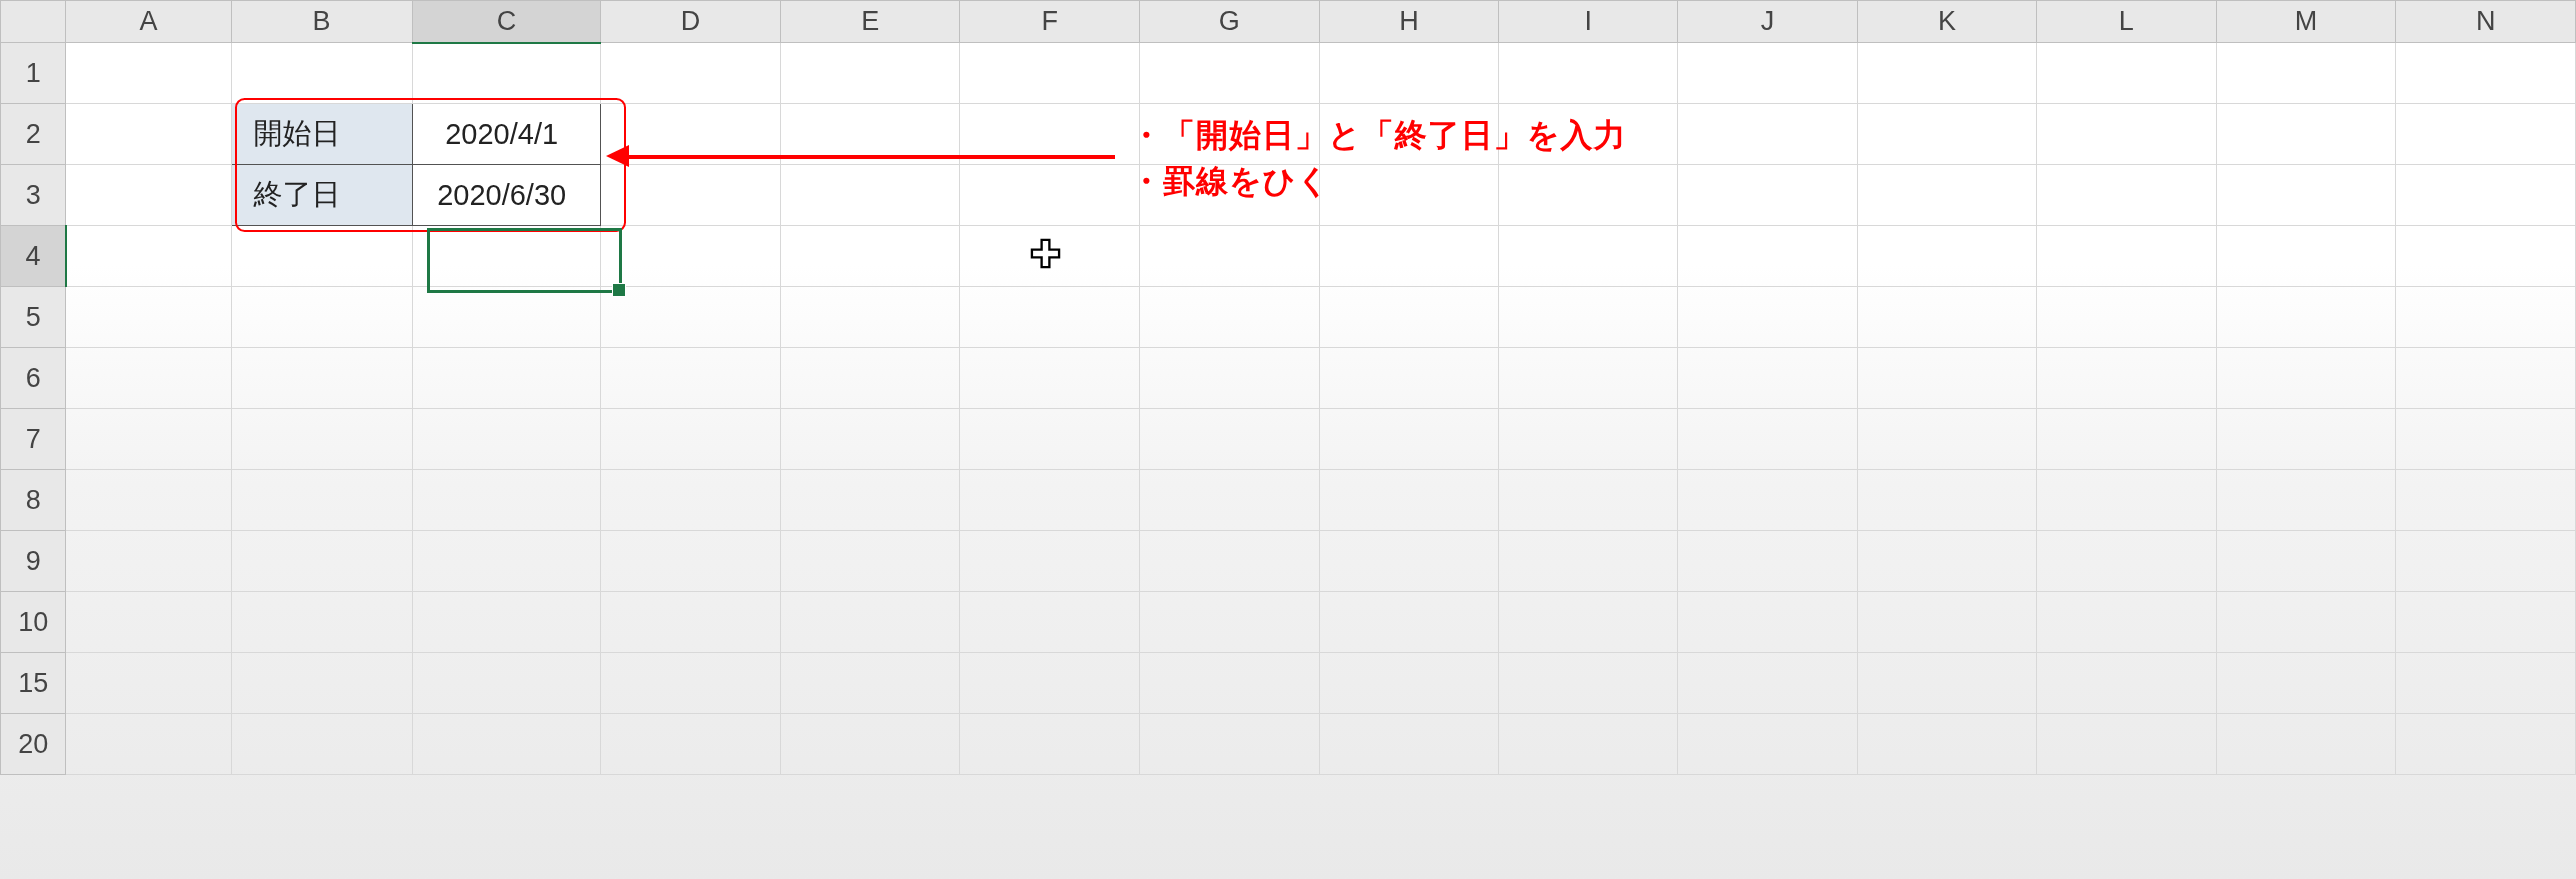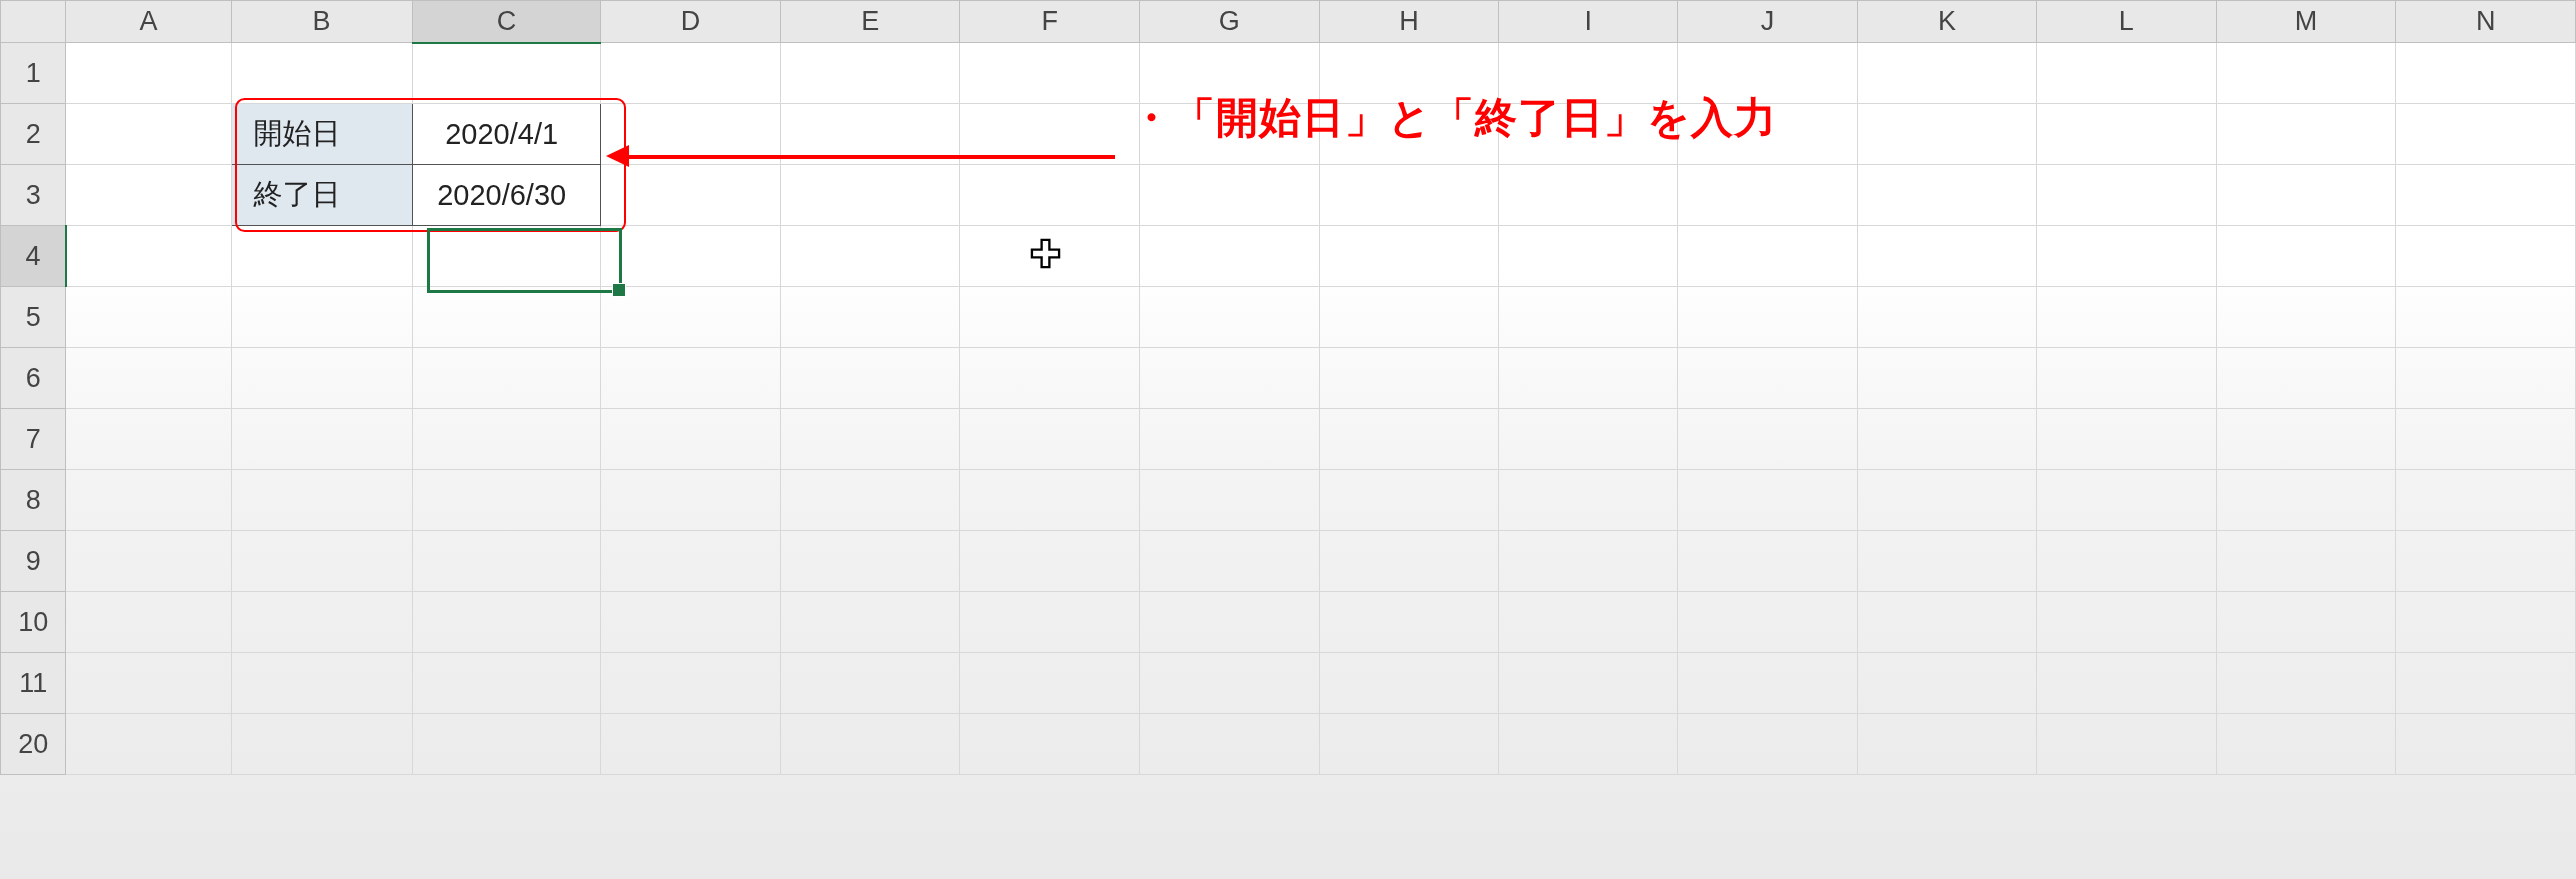--- a/index.html
+++ b/index.html
@@ -126,23 +126,23 @@
     left:-21px; top:-9.6px;
     border-right: 23px solid #ff0000;
     border-top: 11.5px solid transparent;
     border-bottom: 11.5px solid transparent;
   }
 
   
   .annot {
     position: absolute;
     left: 1130px;
-    top: 88px;
+    top: 112px;
     color: #ff0000;
-    font-size: 42px;
+    font-size: 32px;
     font-weight: 700;
     line-height: 1.45;
     white-space: nowrap;
     pointer-events:none;
     letter-spacing: 1px;
   }
 
   
   .cursor-plus {
     position:absolute;
@@ -340,21 +340,21 @@
           <td></td>
           <td></td>
           <td></td>
           <td></td>
           <td></td>
           <td></td>
           <td></td>
           <td></td>
     </tr>
     <tr>
-      <td class="rowhdr">11</td>
+      <td class="rowhdr">15</td>
       <td></td>
           <td></td>
           <td></td>
           <td></td>
           <td></td>
           <td></td>
           <td></td>
           <td></td>
           <td></td>
           <td></td>
@@ -382,20 +382,21 @@
     </tr>
   </tbody>
     </table>
 
   <div class="redbox"></div>
   <div class="activebox"></div>
   <div class="arrow"></div>
 
   <div class="annot">
     <div>・「開始日」と「終了日」を入力</div>
+    <div>・罫線をひく</div>
   </div>
 
   <div class="cursor-plus">
     <svg viewBox="0 0 34 34">
       <path d="M13 3 h8 v10 h10 v8 h-10 v10 h-8 v-10 h-10 v-8 h10 z" fill="#ffffff" stroke="#000000" stroke-width="2.4"></path>
     </svg>
   </div>
 
 </div>
 

